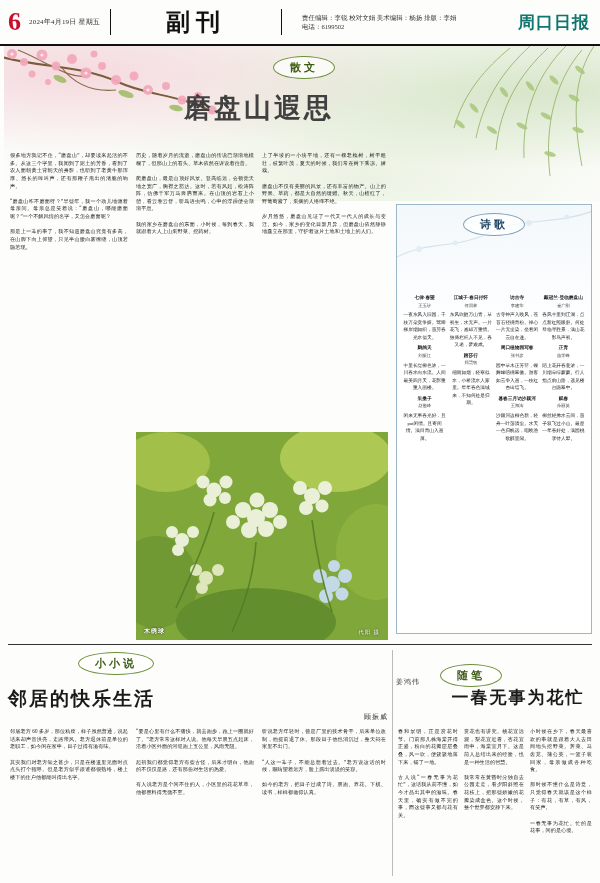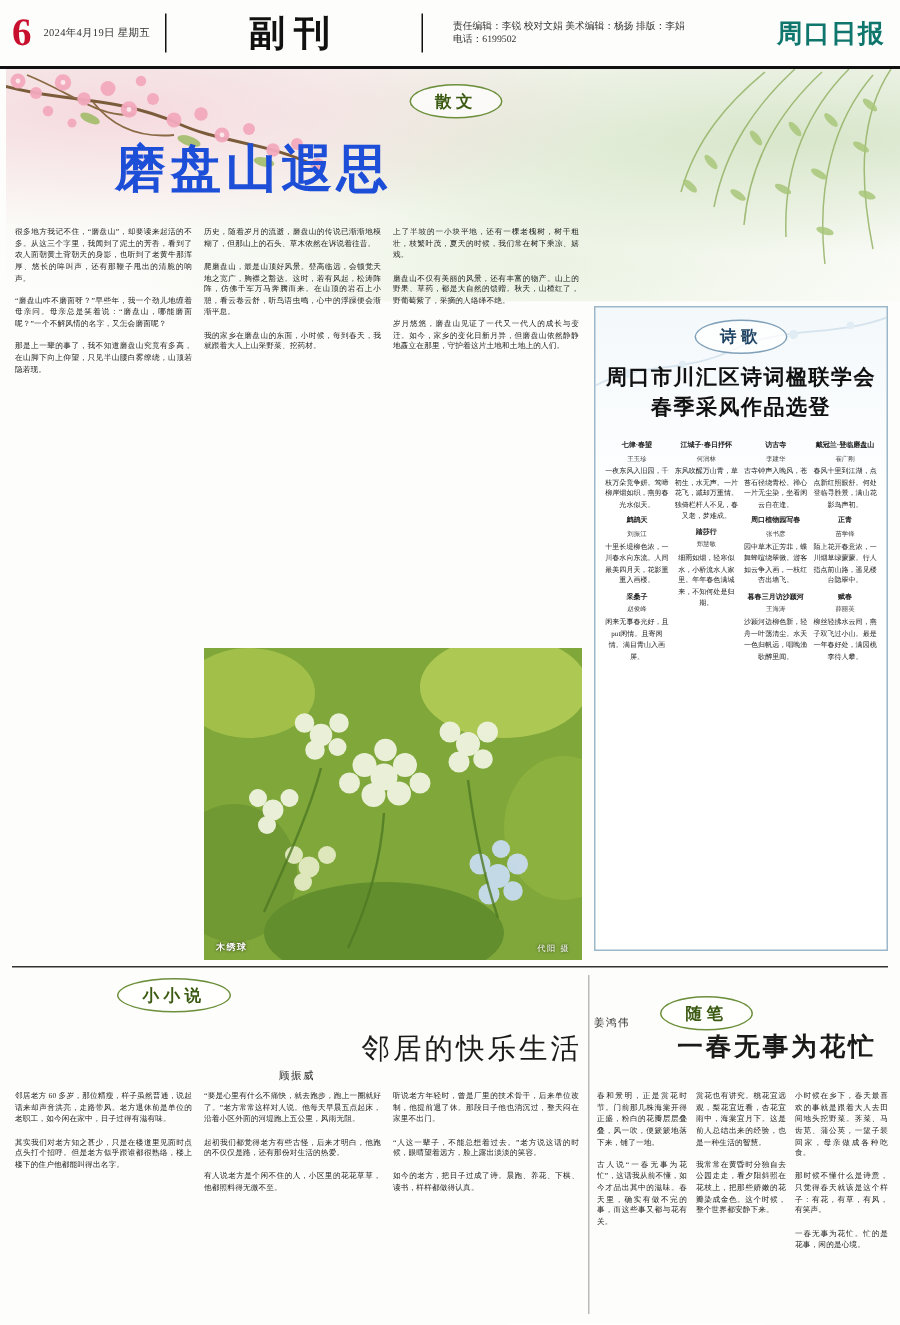--- a/index.html
+++ b/index.html
@@ -119,25 +119,25 @@
     position: absolute;
     top: 10px;
     left: 50%;
     transform: translateX(-50%);
   }
   .headline-main {
     position: absolute;
     top: 44px;
     left: 0;
     width: 330px;
-    text-align: center;
-    font-size: 34px;
+    text-align: right;
+    font-size: 27px;
     font-weight: bold;
     letter-spacing: 3px;
-    color: #1d4ed8;
+    color: #404040;
     font-family: "Liberation Serif", serif;
   }
   .byline-main {
     position: absolute;
     top: 80px;
     left: 0;
     width: 330px;
     text-align: center;
     font-size: 8px;
     color: #333;
@@ -306,31 +306,31 @@
   .suibi-label {
     position: absolute;
     top: 664px;
     left: 440px;
   }
   .headline-bottom-left {
     position: absolute;
     top: 686px;
     left: 8px;
     width: 380px;
-    text-align: right;
+    text-align: left;
     font-size: 19px;
-    font-weight: normal;
+    font-weight: bold;
     letter-spacing: 2px;
   }
   .byline-bottom-left {
     position: absolute;
     top: 712px;
     left: 8px;
     width: 380px;
-    text-align: center;
+    text-align: right;
     font-size: 7px;
     color: #333;
     letter-spacing: 1px;
   }
   .headline-bottom-right {
     position: absolute;
     top: 686px;
     left: 420px;
     width: 196px;
     text-align: center;
@@ -525,24 +525,20 @@
 
   <div class="poetry-box">
     <svg width="196" height="60" style="position:absolute;left:0;top:0;opacity:0.35;">
       <path d="M0,52 C30,36 60,44 92,28 C124,12 160,20 196,6" stroke="#9bbcd4" stroke-width="1.2" fill="none"></path>
       <circle cx="22" cy="44" r="3" fill="#bcd6e6"></circle>
         <circle cx="58" cy="38" r="2.5" fill="#bcd6e6"></circle>
       <circle cx="132" cy="18" r="3" fill="#bcd6e6"></circle>
         <circle cx="170" cy="12" r="2.5" fill="#bcd6e6"></circle>
     </svg>
     <div class="oval-label shige-label">诗歌</div>
-    <div class="poetry-title">
-      <div>周口市川汇区诗词楹联学会</div>
-      <div>春季采风作品选登</div>
-    </div>
 
     <div class="poetry-cols">
       <div class="poem-col">
         <span class="pt">戴冠兰·登临磨盘山</span>
         <span class="pa">崔广刚</span>
         <span class="pl">春风十里到江湖，点点新红照眼舒。何处登临寻胜景，满山花影鸟声初。</span>
         <span class="pt">正青</span>
         <span class="pa">苗学锋</span>
         <span class="pl">陌上花开春意浓，一川烟草绿蒙蒙。行人指点前山路，遥见楼台隐翠中。</span>
         <span class="pt">赋春</span>

